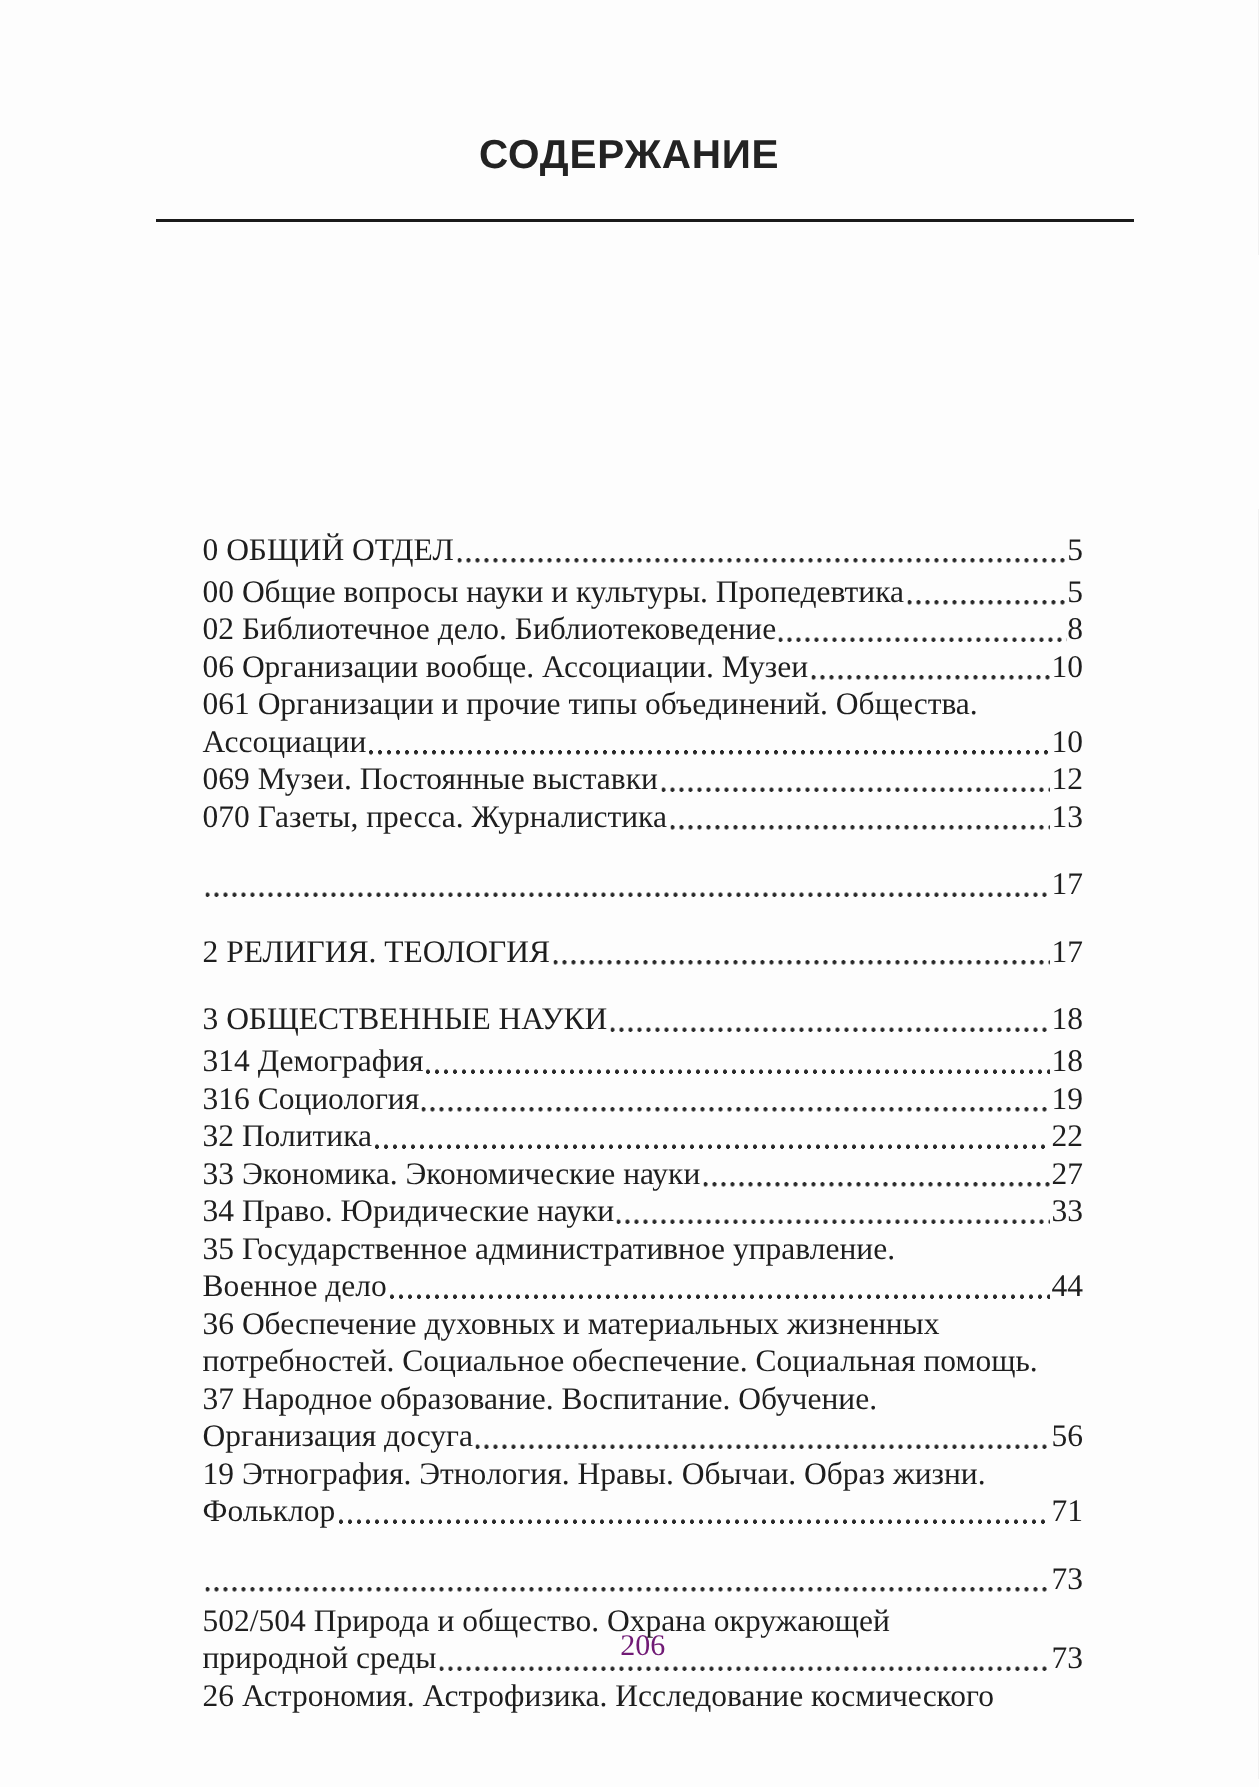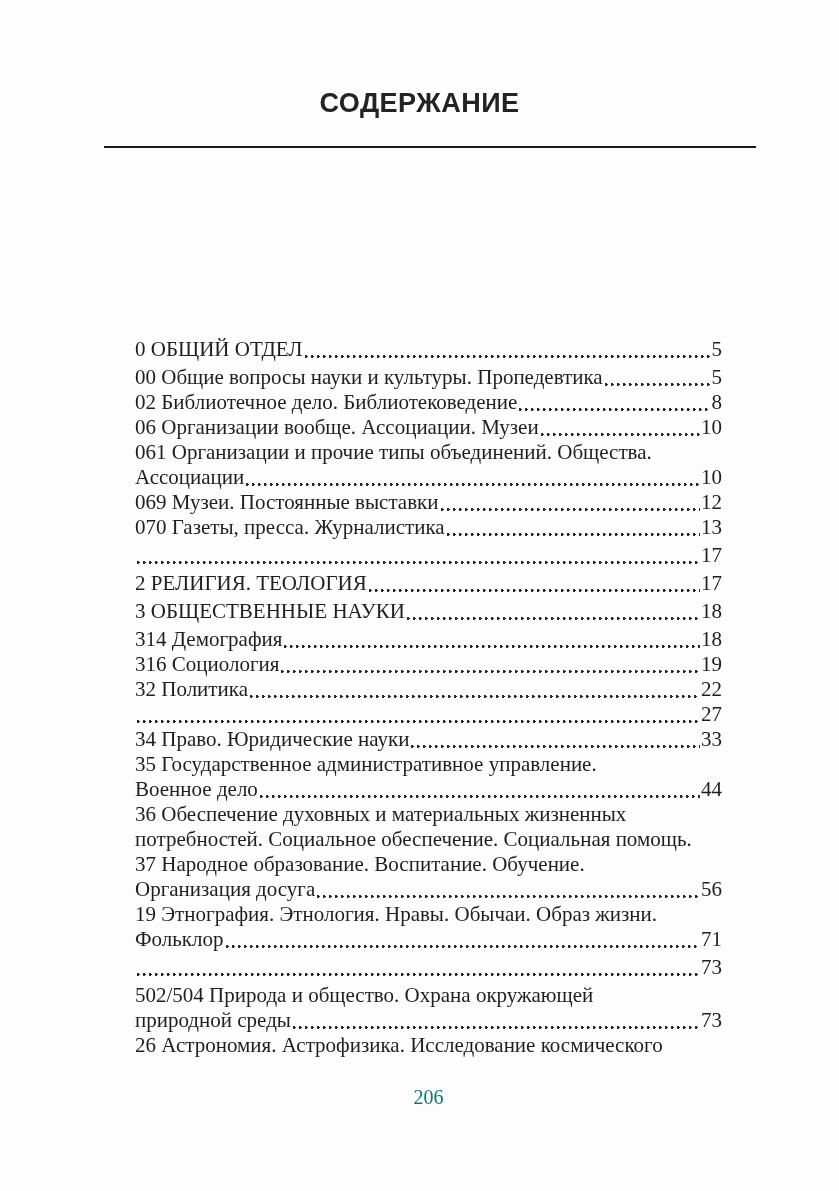--- a/index.html
+++ b/index.html
@@ -47,21 +47,21 @@
     font-size: 21px;
   }
   .row {
     display: flex;
     align-items: baseline;
     line-height: 25px;
     height: 25px;
     white-space: nowrap;
   }
   .row.major {
-    margin-top: 3px;
+    margin-top: 20px;
     margin-bottom: 3px;
   }
   .row .txt {
     flex: 0 0 auto;
   }
   .row .dots {
     flex: 1 1 auto;
     min-width: 0;
     align-self: flex-end;
     height: 2.6px;
@@ -74,21 +74,21 @@
     flex: 0 0 auto;
     text-align: right;
   }
   .doc-footer {
     position: absolute;
     top: 1086px;
     left: 135px;
     width: 587px;
     text-align: center;
     font-size: 20px;
-    color: #0f766e;
+    color: #701a75;
   }
 </style>
 </head>
 <body>
 
 <div class="page">
 
   <header class="doc-header">
     <h1 class="doc-title">СОДЕРЖАНИЕ</h1>
   </header>
@@ -158,20 +158,21 @@
     <span class="txt">316 Социология </span>
     <span class="dots"></span>
     <span class="pg">19</span>
   </div>
       <div class="row">
     <span class="txt">32 Политика </span>
     <span class="dots"></span>
     <span class="pg">22</span>
   </div>
       <div class="row">
+    <span class="txt">33 Экономика. Экономические науки </span>
     <span class="dots"></span>
     <span class="pg">27</span>
   </div>
       <div class="row">
     <span class="txt">34 Право. Юридические науки</span>
     <span class="dots"></span>
     <span class="pg">33</span>
   </div>
       <div class="row nopage">
     <span class="txt">35 Государственное административное управление.</span>

